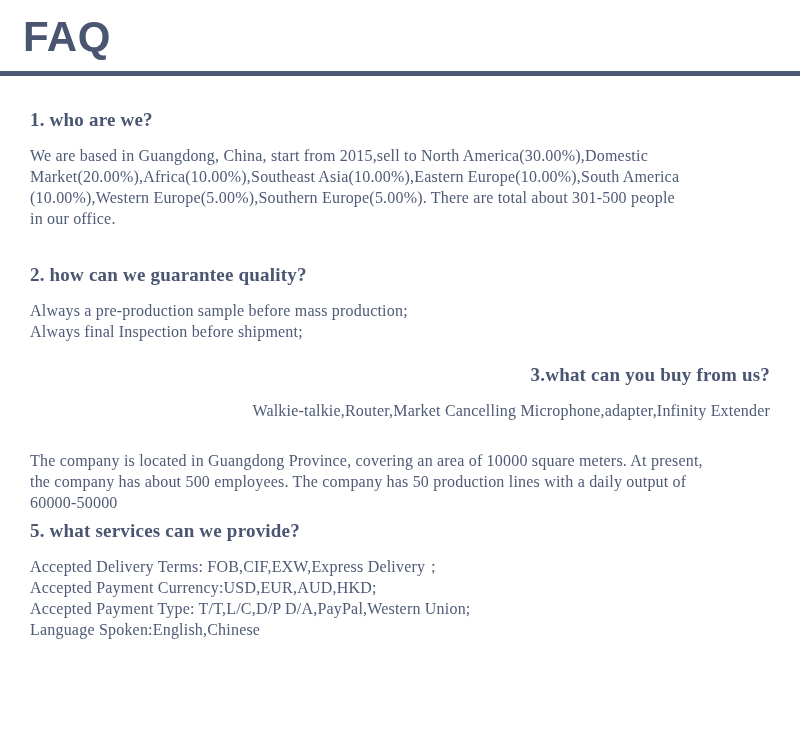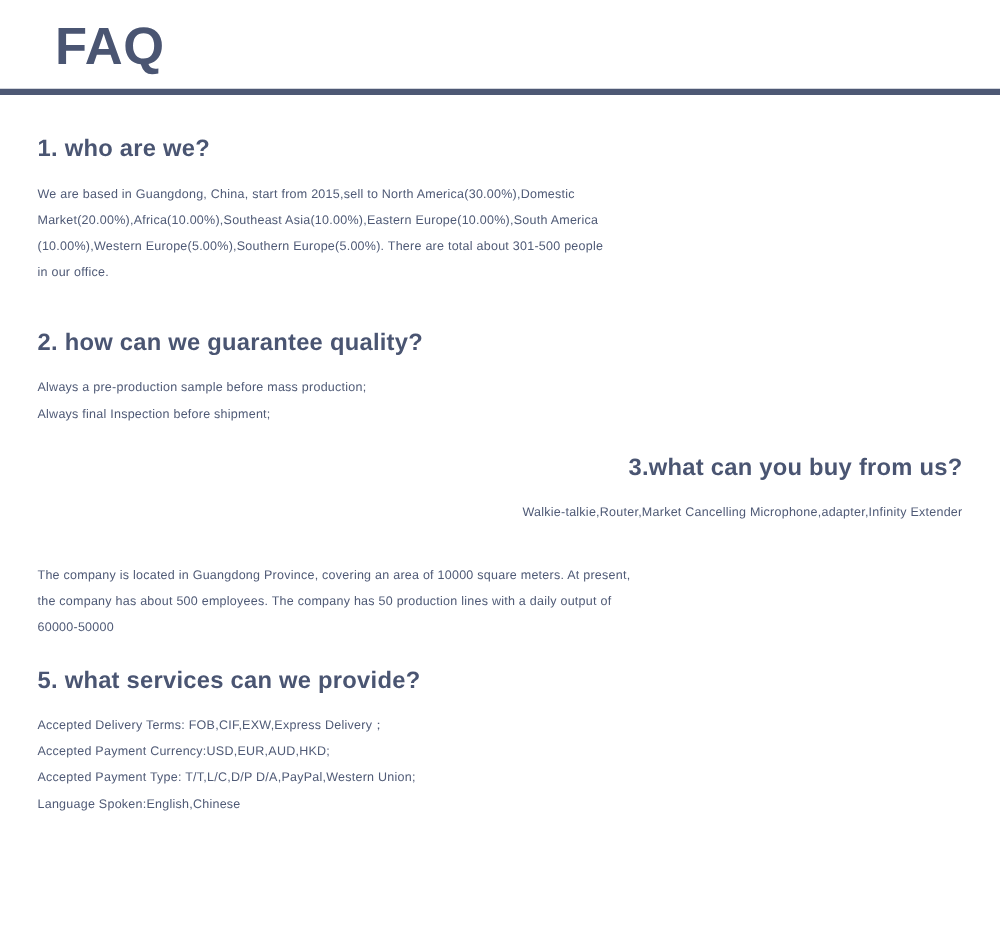--- a/index.html
+++ b/index.html
@@ -14,59 +14,60 @@
     padding: 0;
   }
   body {
     width: 800px;
     height: 750px;
     background: var(--background, #ffffff);
     font-family: "Liberation Sans", "DejaVu Sans", sans-serif;
     overflow: hidden;
   }
   .page-header {
-    padding: 14px 30px 0 44px;
+    padding: 14px 30px 0 23px;
   }
   .page-title {
     margin: 0;
     font-size: 42px;
     line-height: 46px;
     font-weight: 700;
     letter-spacing: 0.5px;
     color: var(--heading, #4a5572);
   }
   .header-divider {
     width: 800px;
     height: 5px;
     background: var(--divider, #4d5874);
     margin-top: 11px;
     border: none;
   }
   .faq-content {
     padding: 0 30px;
+    font-family: Liberation Serif, serif;
   }
   .faq-section {
     margin: 0;
   }
   .faq-section:first-child { margin-top: 33px; }
   .faq-section:nth-child(2) { margin-top: 35px; }
   .faq-section:nth-child(3) { margin-top: 22px; text-align: right; }
   .faq-section:nth-child(4) { margin-top: 29px; }
-  .faq-section:nth-child(5) { margin-top: 21px; }
+  .faq-section:nth-child(5) { margin-top: 7px; }
   .faq-question {
     margin: 0 0 14px 0;
     font-size: 19px;
     line-height: 22px;
     font-weight: 700;
     letter-spacing: 0.2px;
     color: var(--heading, #4a5572);
   }
   .faq-answer {
     margin: 0;
-    font-size: 10px;
+    font-size: 16px;
     line-height: 21px;
     font-weight: 400;
     letter-spacing: 0.2px;
     color: var(--body, #4f5a76);
     white-space: pre-line;
     max-width: 745px;
   }
 </style>
 </head>
 <body>

